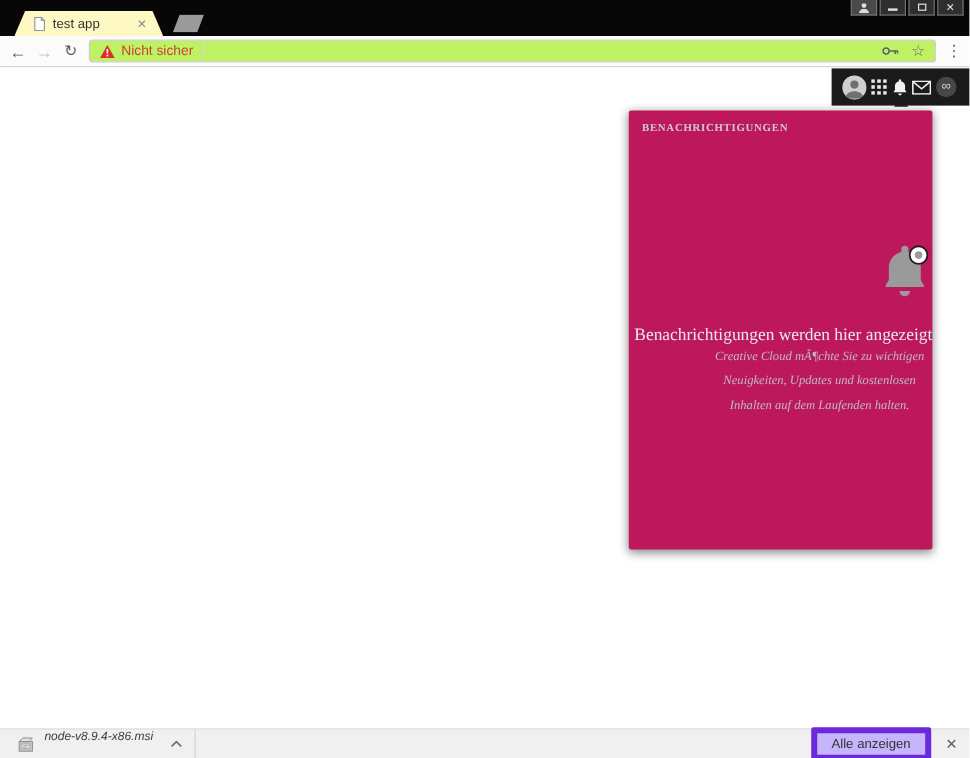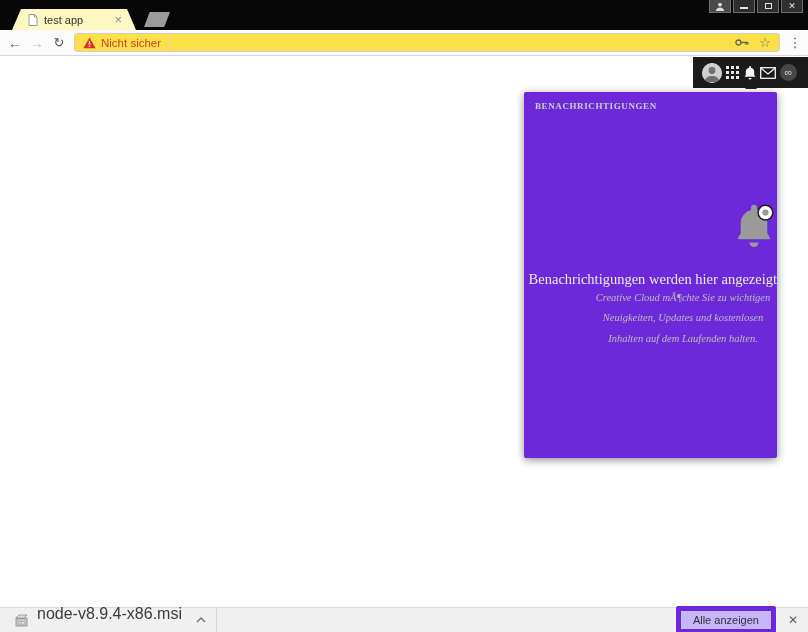--- a/index.html
+++ b/index.html
@@ -21,21 +21,21 @@
   .win-btn.profile { background:#4a4a4a; }
   .min-bar { width:8px; height:2px; background:#e2e2e2; margin-top:4px; }
   .max-box { width:7px; height:6px; border:1.5px solid #e2e2e2; }
 
   
   .toolbar { position:absolute; left:0; top:30px; width:808px; height:26px; background:#fbfbfb;
              border-bottom:1px solid #d6d6d6; display:flex; align-items:center; padding:0 6px 0 4px; }
   .nav-btn { width:22px; text-align:center; font-size:14px; color:#5a5a5a; }
   .nav-btn.disabled { color:#c0c0c0; }
   .nav-btn.reload { font-size:13px; }
-  .omnibox { flex:1; height:19px; margin:0 8px 0 4px; background:#fde047; border:1px solid #cfcfcf;
+  .omnibox { flex:1; height:19px; margin:0 8px 0 4px; background:#bef264; border:1px solid #cfcfcf;
              border-radius:3px; display:flex; align-items:center; padding:0 8px; }
   .warn-tri { margin-right:5px; display:flex; }
   .sec-label { font-size:11.5px; color:#d23f31; margin-right:8px; white-space:nowrap; }
   .omni-div { width:1px; height:13px; background:#d8d8d8; margin-right:8px; }
   .url { font-size:12px; color:#3a3a3a; white-space:nowrap; }
   .url .scheme { color:#d23f31; text-decoration:line-through; }
   .omni-spacer { flex:1; }
   .key-icon { margin-right:10px; display:flex; }
   .star-icon { font-size:13px; color:#6a6a6a; }
   .menu-dots { font-size:13px; color:#5a5a5a; width:14px; text-align:center; letter-spacing:0; }
@@ -43,34 +43,34 @@
   
   .page { position:absolute; left:0; top:57px; width:808px; height:550px; background:#fff; }
   .app-icon-bar { position:absolute; right:0; top:0; width:115px; height:31px; background:#1b1b1b;
                   display:flex; align-items:center; justify-content:space-between; padding:0 11px 0 9px; }
   .avatar { width:20px; height:20px; border-radius:50%; background:#cfcfcf; overflow:hidden; display:flex; }
   .bell-caret { position:absolute; right:51px; top:25px; width:0; height:0;
                 border-left:6px solid transparent; border-right:6px solid transparent;
                 border-bottom:7px solid #1d1d1d; z-index:3; }
 
   
-  .notif-panel { position:absolute; left:524px; top:35px; width:253px; height:366px; background:#6d28d9;
+  .notif-panel { position:absolute; left:524px; top:35px; width:253px; height:366px; background:#be185d;
                  border-radius:2px; box-shadow:0 2px 8px rgba(0,0,0,0.45); z-index:2;
                  font-family:"Liberation Serif", serif; }
   .notif-header { font-size:9px; font-weight:bold; letter-spacing:0.6px; color:#cccccc; padding:9px 0 0 11px; }
   .notif-empty { display:flex; flex-direction:column; align-items:flex-end; text-align:center; }
   .notif-bell-wrap { margin-top:92px; position:relative; }
   .notif-title { margin-top:20px; font-size:14.5px; color:#e8e8e8; }
   .notif-body { margin-top:0; width:188px; font-size:10.5px; font-style:italic; color:#bdbdbd; line-height:1.95; }
 
   
   .download-bar { position:absolute; left:0; bottom:0; width:808px; height:25px; background:#f0f0f0;
                   border-top:1px solid #dcdcdc; display:flex; align-items:center; }
   .dl-item { display:flex; align-items:center; padding:0 10px 0 14px; height:100%; }
-  .dl-name { font-size:16px; color:#3c3c3c; margin:0 14px 12px 8px; }
+  .dl-name { font-size:10px; color:#3c3c3c; margin:0 14px 12px 8px;font-style:italic; }
   .dl-bar-div { width:1px; height:25px; background:#d5d5d5; margin-left:10px; }
   .dl-right { margin-left:auto; display:flex; align-items:center; }
   .show-all-btn { font-size:11px; color:#333; background:#c4b5fd; border:5px solid #6d28d9;
                   border-radius:2px; padding:3px 12px; margin-right:12px; }
   .dl-close { font-size:12px; color:#5f5f5f; margin-right:10px; }
 
   svg { display:block; }
 </style>
 </head>
 <body>

